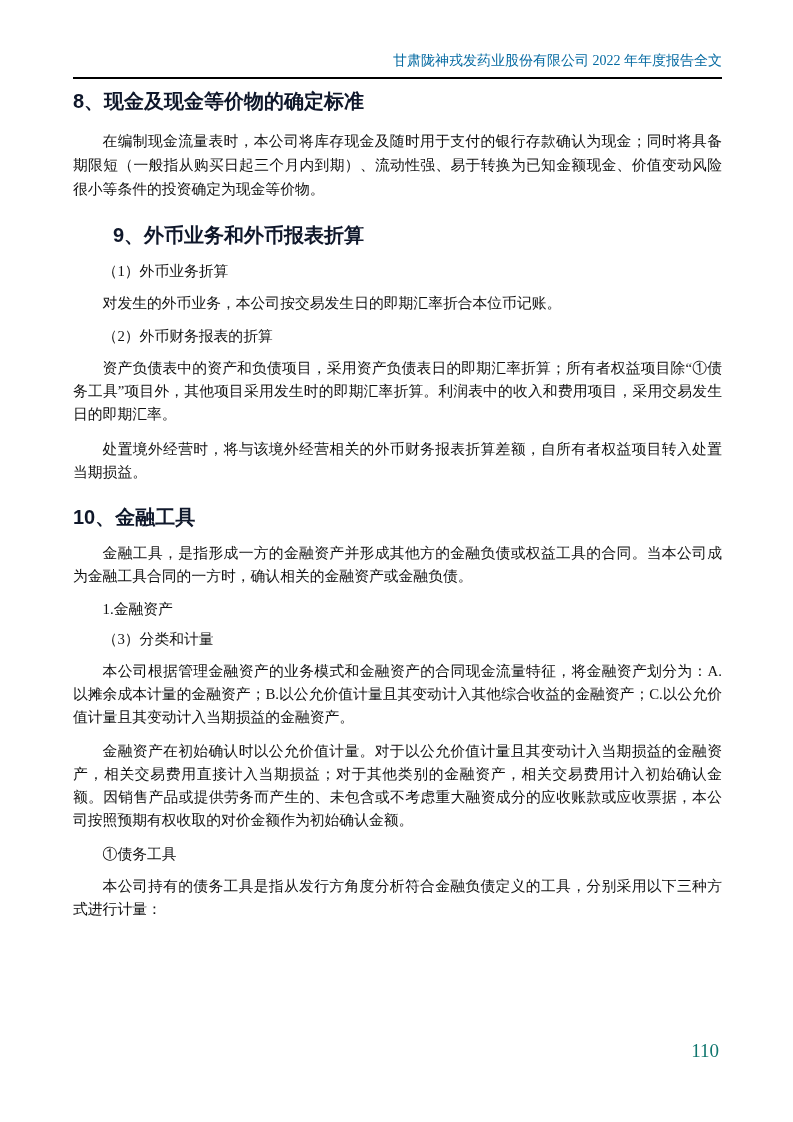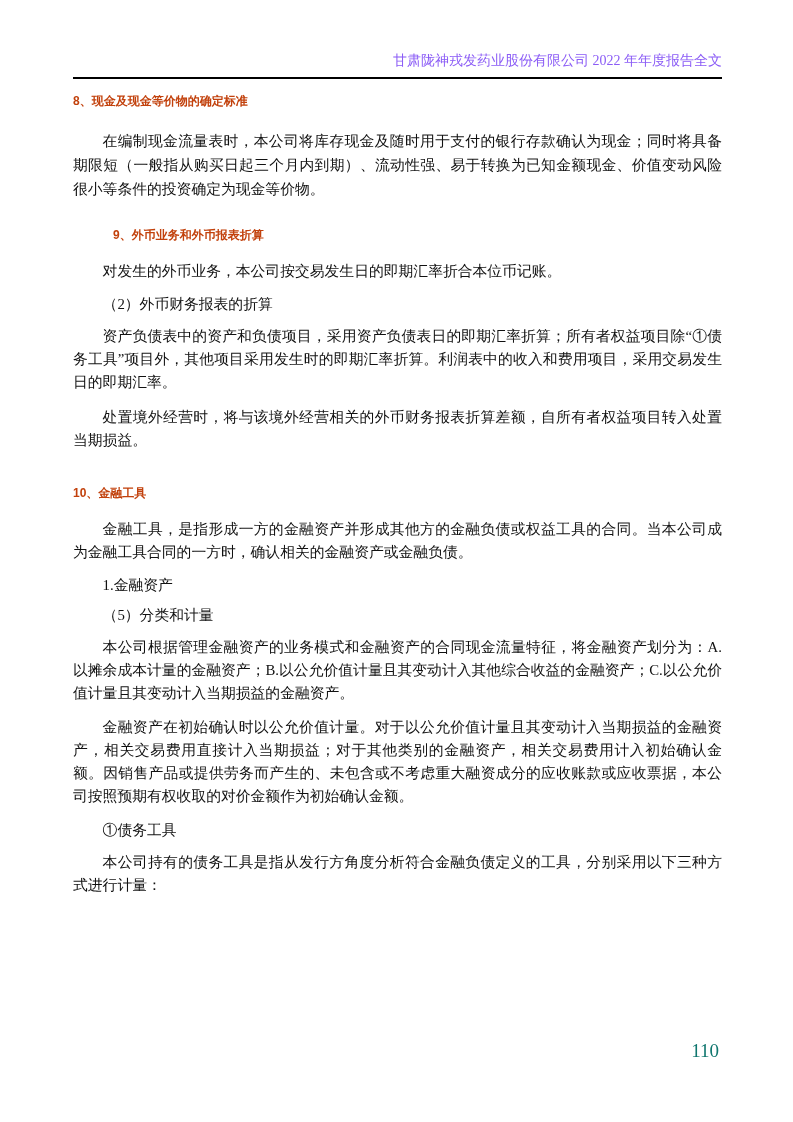--- a/index.html
+++ b/index.html
@@ -17,35 +17,35 @@
     color: #111111;
   }
   .running-header {
     position: absolute;
     top: 52px;
     left: 73px;
     width: 649px;
     text-align: right;
     font-size: 14px;
     line-height: 18px;
-    color: #8b5cf6;
+    color: #0369a1;
     padding-bottom: 7px;
     border-bottom: 2px solid #000000;
   }
   .content {
     position: absolute;
     top: 90px;
     left: 73px;
     width: 649px;
   }
   .h-section {
     font-family: "Liberation Sans", "DejaVu Sans", sans-serif;
     font-weight: bold;
-    color: #c2410c;
-    font-size: 12px;
+    color: #0f172a;
+    font-size: 20px;
     line-height: 22px;
     margin: 0 0 18px 0;
   }
   .h9  { margin-top: 16px; margin-bottom: 14px; margin-left: 40px; }
   .h10 { margin-top: 10px; margin-bottom: 14px; }
   .para {
     font-size: 14.8px;
     line-height: 23px;
     text-align: justify;
     text-indent: 2em;
@@ -57,21 +57,21 @@
     font-family: Liberation Mono, monospace;
   }
   .subhead {
     font-size: 14.8px;
     line-height: 23px;
     padding-left: 2em;
     margin: 0 0 9px 0;
   }
   .subhead-tight { margin-bottom: 7px; }
   .mb12 { margin-bottom: 12px; }
-  .mb14 { margin-bottom: 30px; }
+  .mb14 { margin-bottom: 22px; }
   .mb11 { margin-bottom: 11px; }
   .page-number {
     position: absolute;
     top: 1040px;
     right: 74px;
     font-size: 19px;
     color: #0f766e;
   }
 </style>
 </head>
@@ -82,37 +82,38 @@
   <div class="running-header">甘肃陇神戎发药业股份有限公司 2022 年年度报告全文</div>
 
   <div class="content">
 
     <h2 class="h-section">8、现金及现金等价物的确定标准</h2>
 
     <p class="para para-loose">在编制现金流量表时，本公司将库存现金及随时用于支付的银行存款确认为现金；同时将具备期限短（一般指从购买日起三个月内到期）、流动性强、易于转换为已知金额现金、价值变动风险很小等条件的投资确定为现金等价物。</p>
 
     <h2 class="h-section h9">9、外币业务和外币报表折算</h2>
 
+    <p class="subhead">（1）外币业务折算</p>
 
     <p class="para">对发生的外币业务，本公司按交易发生日的即期汇率折合本位币记账。</p>
 
 
     <p class="subhead">（2）外币财务报表的折算</p>
 
     <p class="para mb12">资产负债表中的资产和负债项目，采用资产负债表日的即期汇率折算；所有者权益项目除“①债务工具”项目外，其他项目采用发生时的即期汇率折算。利润表中的收入和费用项目，采用交易发生日的即期汇率。</p>
 
     <p class="para mb14">处置境外经营时，将与该境外经营相关的外币财务报表折算差额，自所有者权益项目转入处置当期损益。</p>
 
     <h2 class="h-section h10">10、金融工具</h2>
 
     <p class="para">金融工具，是指形成一方的金融资产并形成其他方的金融负债或权益工具的合同。当本公司成为金融工具合同的一方时，确认相关的金融资产或金融负债。</p>
 
     <p class="subhead subhead-tight">1.金融资产</p>
 
-    <p class="subhead">（5）分类和计量</p>
+    <p class="subhead">（3）分类和计量</p>
 
     <p class="para mb11">本公司根据管理金融资产的业务模式和金融资产的合同现金流量特征，将金融资产划分为：A.以摊余成本计量的金融资产；B.以公允价值计量且其变动计入其他综合收益的金融资产；C.以公允价值计量且其变动计入当期损益的金融资产。</p>
 
     <p class="para mb11">金融资产在初始确认时以公允价值计量。对于以公允价值计量且其变动计入当期损益的金融资产，相关交易费用直接计入当期损益；对于其他类别的金融资产，相关交易费用计入初始确认金额。因销售产品或提供劳务而产生的、未包含或不考虑重大融资成分的应收账款或应收票据，本公司按照预期有权收取的对价金额作为初始确认金额。</p>
 
     <p class="subhead">①债务工具</p>
 
     <p class="para">本公司持有的债务工具是指从发行方角度分析符合金融负债定义的工具，分别采用以下三种方式进行计量：</p>
 
   </div>

